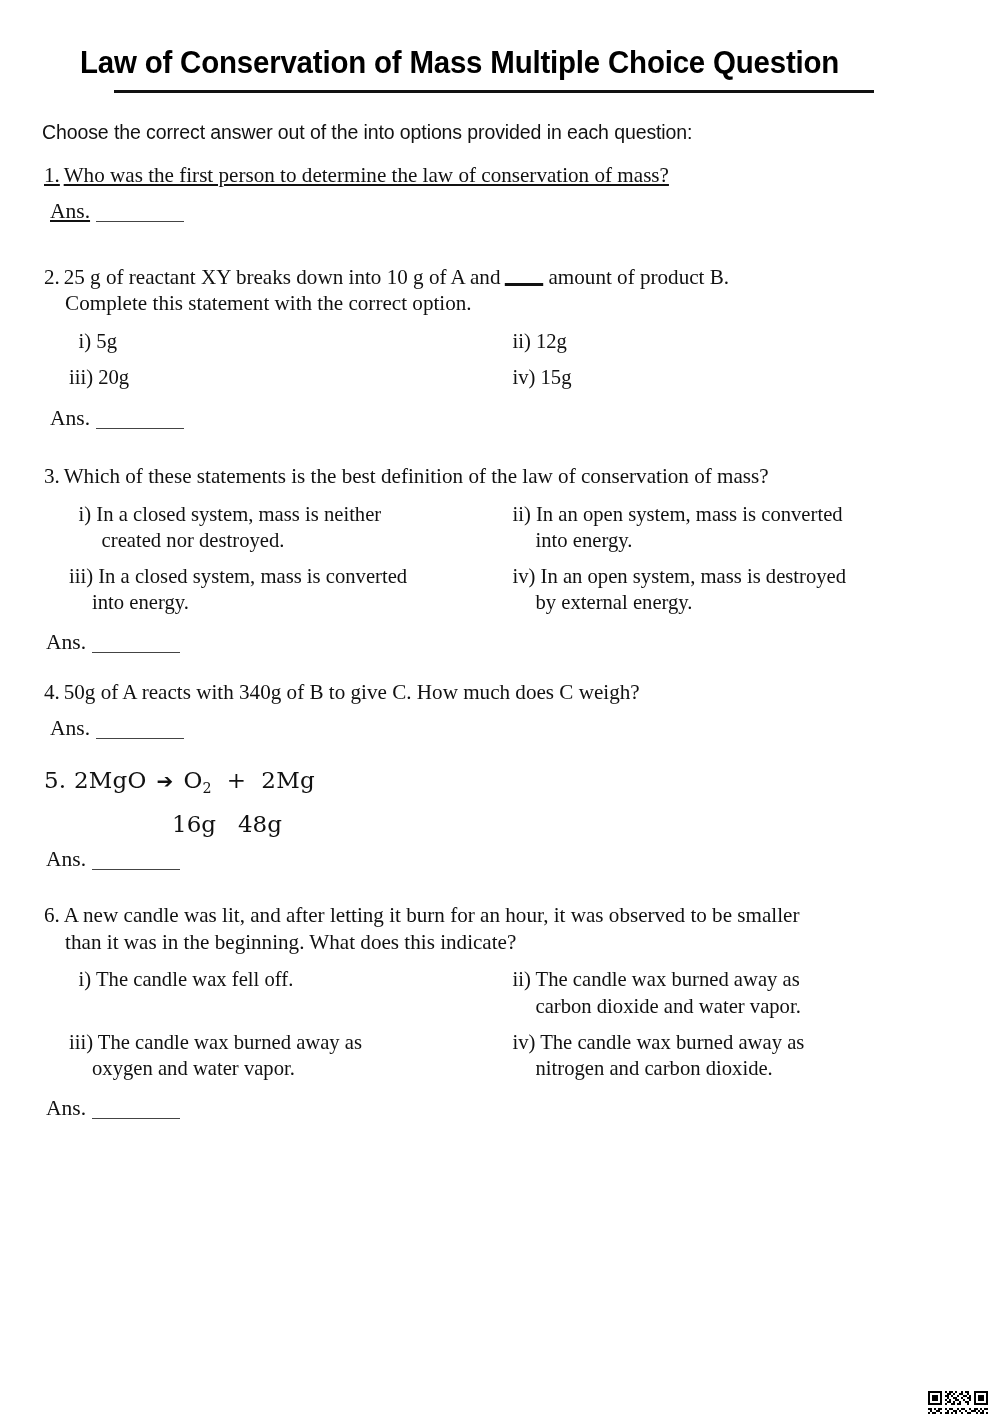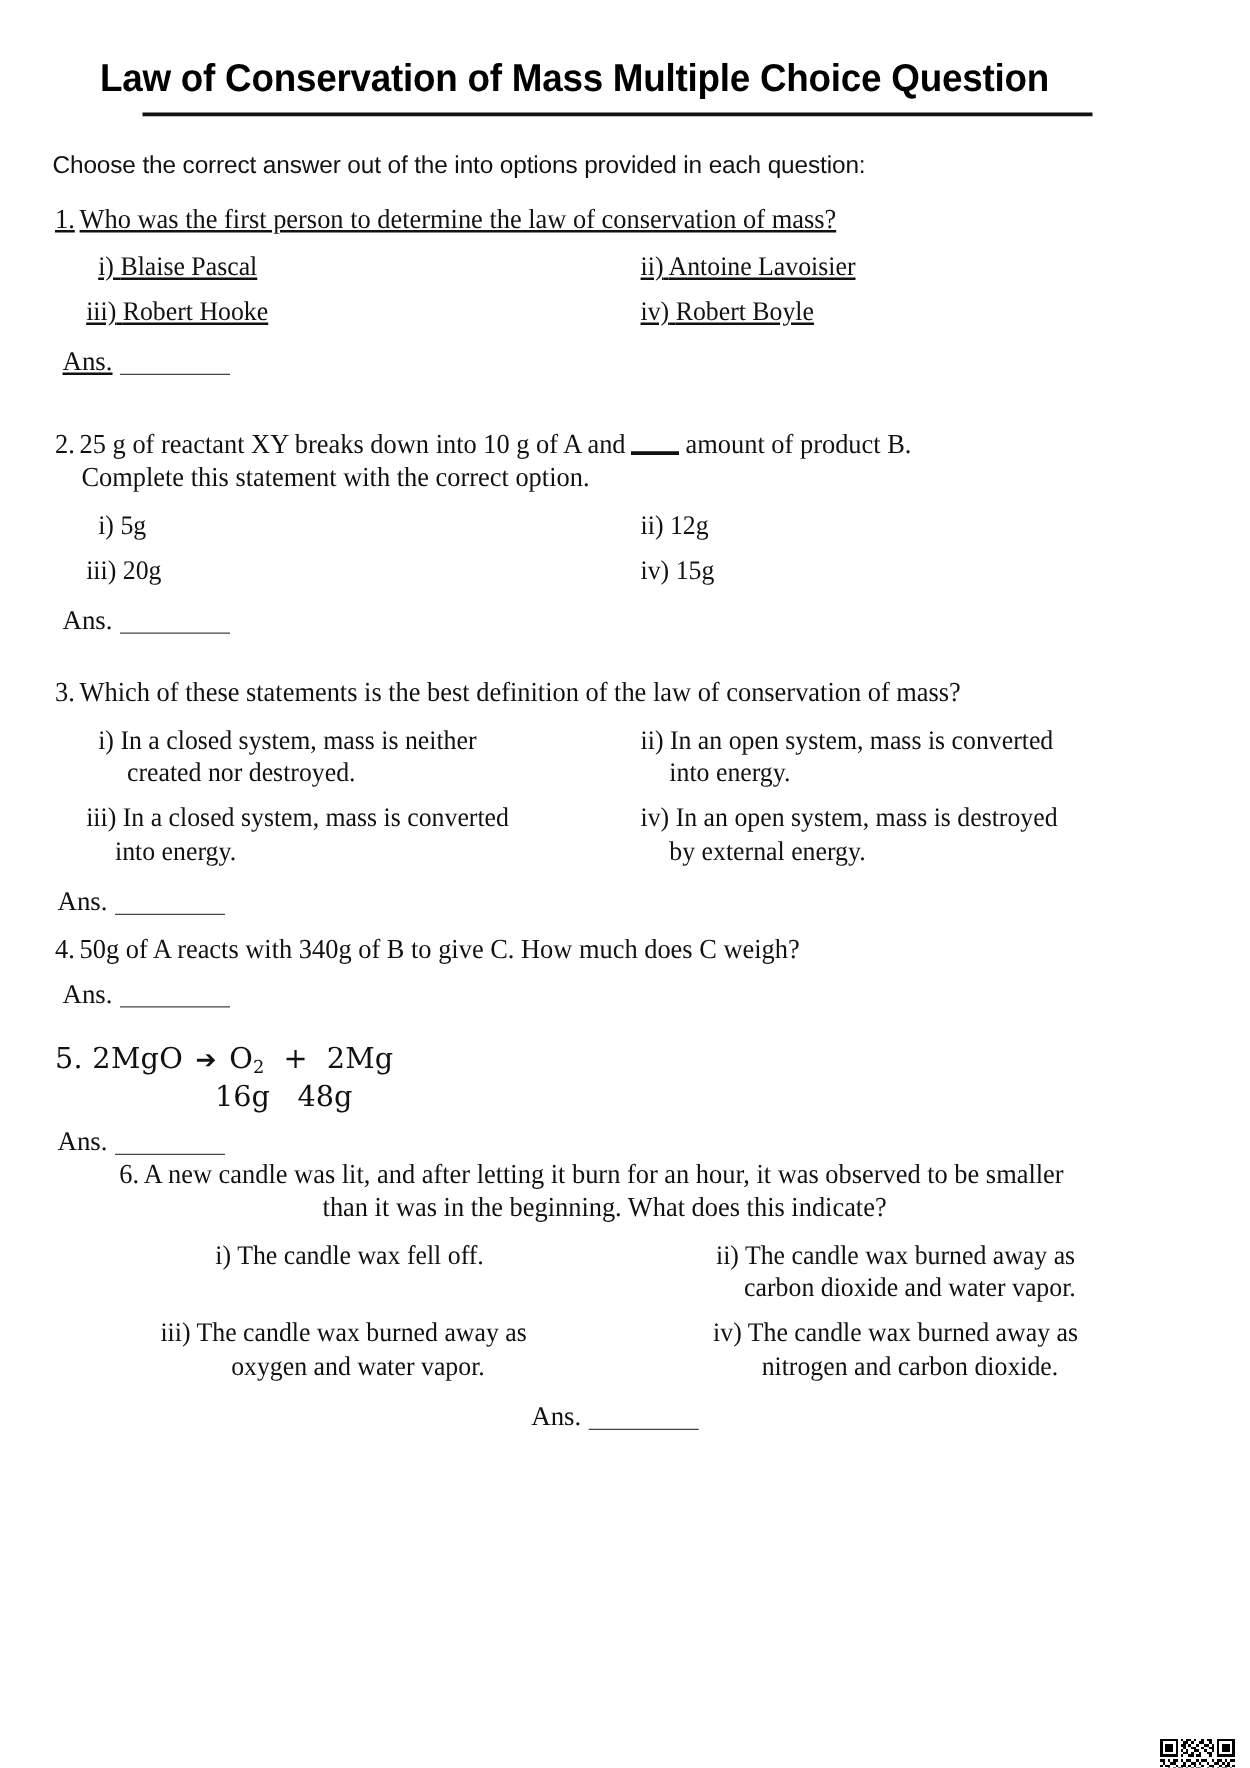--- a/index.html
+++ b/index.html
@@ -114,21 +114,21 @@
     color: #111;
     letter-spacing: 0.2px;
   }
   .eq-row .arrow { margin: 0 10px; font-family: "DejaVu Sans", sans-serif; font-size: 20px; }
   .eq-row sub { font-size: 0.62em; vertical-align: -0.32em; }
   .eq-masses {
     font-size: 23px;
     font-family: "DejaVu Serif", serif;
     color: #111;
     margin-left: 128px;
-    margin-top: 3px;
+    margin-top: 15px;
   }
   .eq-question {
     font-size: 22px;
     font-family: "DejaVu Serif", serif;
     color: #111;
     margin-left: 22px;
     margin-top: 8px;
   }
 
   
@@ -162,26 +162,20 @@
     <div class="title">Law of Conservation of Mass Multiple Choice Question</div>
     <div class="title-rule"></div>
   </div>
 
   <div class="intro">Choose the correct answer out of the into options provided in each question:</div>
 
   <div class="q-block" style="margin-top:18px;text-decoration:underline;">
     <div class="q-text">
       <span class="qnum">1.</span><span>Who was the first person to determine the law of conservation of mass?</span>
     </div>
-    <div class="opts">
-      <div class="opt col1"><span class="rn">i)</span> <span>Blaise Pascal</span></div>
-      <div class="opt col2"><span class="rn">ii)</span> <span>Antoine Lavoisier</span></div>
-      <div class="opt col1" style="padding-left:26px;"><span class="rn">iii)</span> <span>Robert Hooke</span></div>
-      <div class="opt col2"><span class="rn">iv)</span> <span>Robert Boyle</span></div>
-    </div>
     <div class="ans"><span>Ans.</span><span class="ans-line"></span></div>
   </div>
 
   <div class="q-block" style="margin-top:40px;">
     <div class="q-text">
       <span class="qnum">2.</span><span>25 g of reactant XY breaks down into 10 g of A and</span><span class="blank-inline"></span><span>amount of product B.</span>
       <span class="q-cont">Complete this statement with the correct option.</span>
     </div>
     <div class="opts">
       <div class="opt col1"><span class="rn">i)</span> <span>5g</span></div>
@@ -198,39 +192,39 @@
     </div>
     <div class="opts">
       <div class="opt col1"><span class="rn">i)</span> <span>In a closed system, mass is neither</span><span class="wrap2">created nor destroyed.</span></div>
       <div class="opt col2"><span class="rn">ii)</span> <span>In an open system, mass is converted</span><span class="wrap2">into energy.</span></div>
       <div class="opt col1" style="padding-left:26px;"><span class="rn">iii)</span> <span>In a closed system, mass is converted</span><span class="wrap2">into energy.</span></div>
       <div class="opt col2"><span class="rn">iv)</span> <span>In an open system, mass is destroyed</span><span class="wrap2">by external energy.</span></div>
     </div>
     <div class="ans" style="margin-left:2px;"><span>Ans.</span><span class="ans-line"></span></div>
   </div>
 
-  <div class="q-block" style="margin-top:12px;">
+  <div class="q-block" style="margin-top:24px;">
     <div class="q-text">
       <span class="qnum">4.</span><span>50g of A reacts with 340g of B to give C. How much does C weigh?</span>
     </div>
     <div class="ans"><span>Ans.</span><span class="ans-line"></span></div>
   </div>
 
   <div class="q-block" style="margin-top:26px;">
     <div class="eq-row">
       <span class="qnum">5.</span>
       <span>2MgO</span><span class="arrow">➔</span><span>O</span><sub>2</sub>&nbsp; <span>+</span>&nbsp; <span>2Mg</span>
     </div>
     <div class="eq-masses">
       <span>16g</span>&nbsp;&nbsp; <span>48g</span>
     </div>
     <div class="ans" style="margin-left:2px;"><span>Ans.</span><span class="ans-line"></span></div>
   </div>
 
-  <div class="q-block" style="text-align:center;">
+  <div class="q-block" style="margin-top:30px;">
     <div class="q-text">
       <span class="qnum">6.</span><span>A new candle was lit, and after letting it burn for an hour, it was observed to be smaller</span>
       <span class="q-cont">than it was in the beginning. What does this indicate?</span>
     </div>
     <div class="opts">
       <div class="opt col1"><span class="rn">i)</span> <span>The candle wax fell off.</span><span class="wrap2"></span></div>
       <div class="opt col2"><span class="rn">ii)</span> <span>The candle wax burned away as</span><span class="wrap2">carbon dioxide and water vapor.</span></div>
       <div class="opt col1" style="padding-left:26px;"><span class="rn">iii)</span> <span>The candle wax burned away as</span><span class="wrap2">oxygen and water vapor.</span></div>
       <div class="opt col2"><span class="rn">iv)</span> <span>The candle wax burned away as</span><span class="wrap2">nitrogen and carbon dioxide.</span></div>
     </div>

